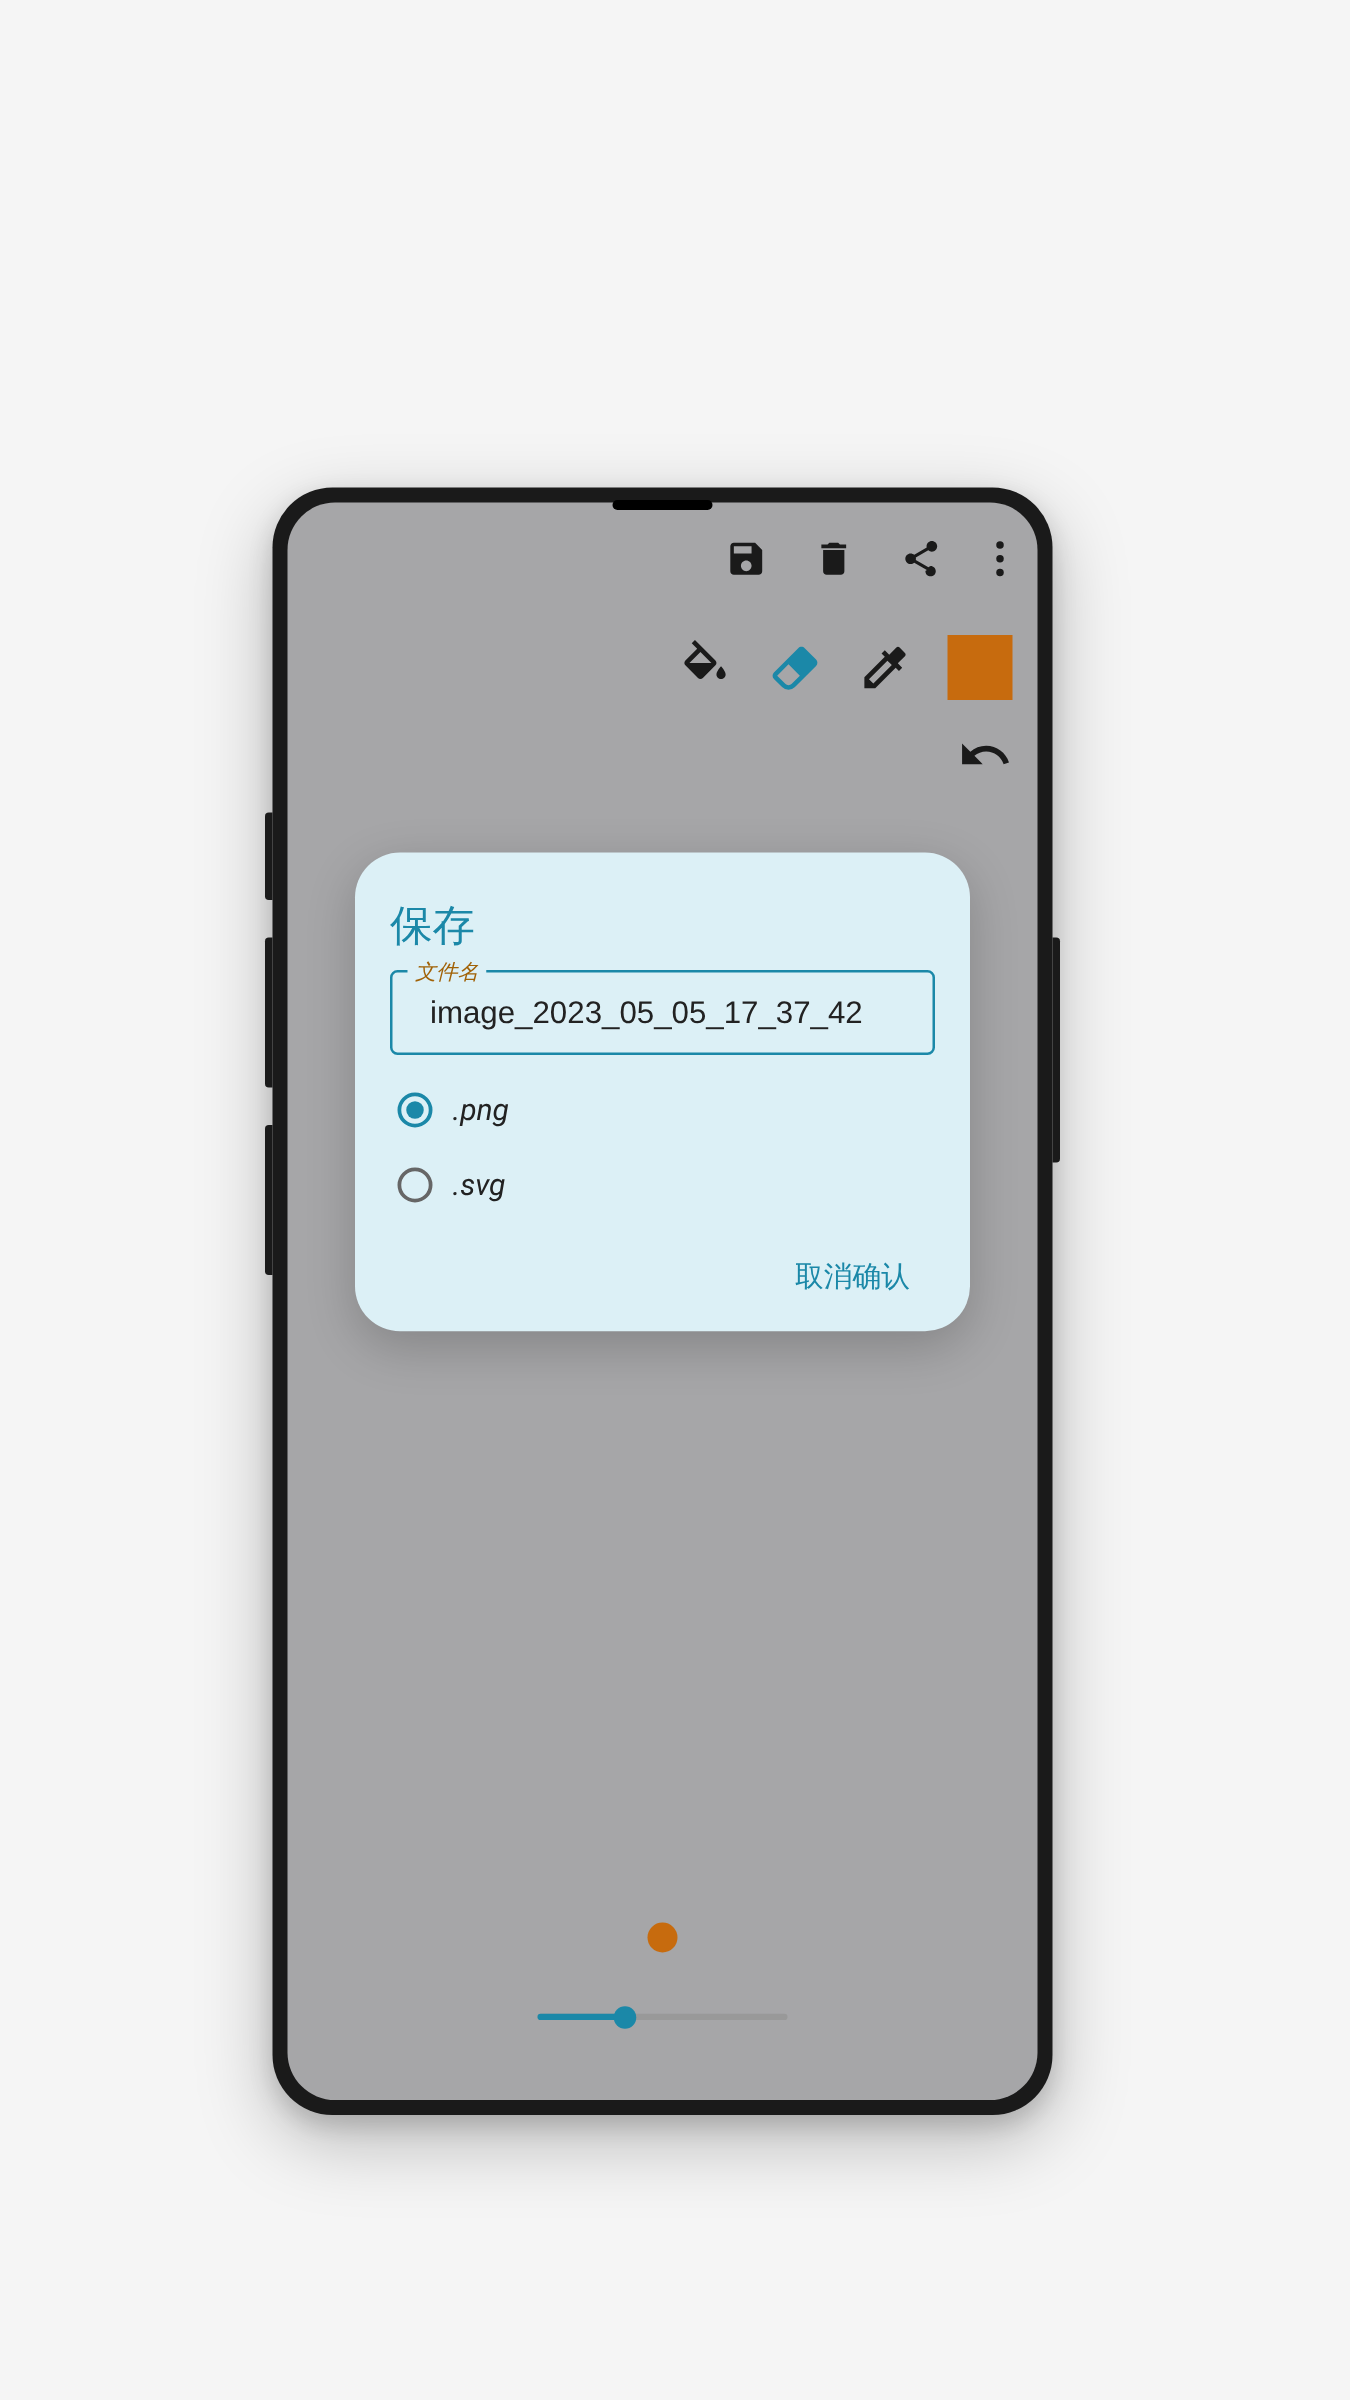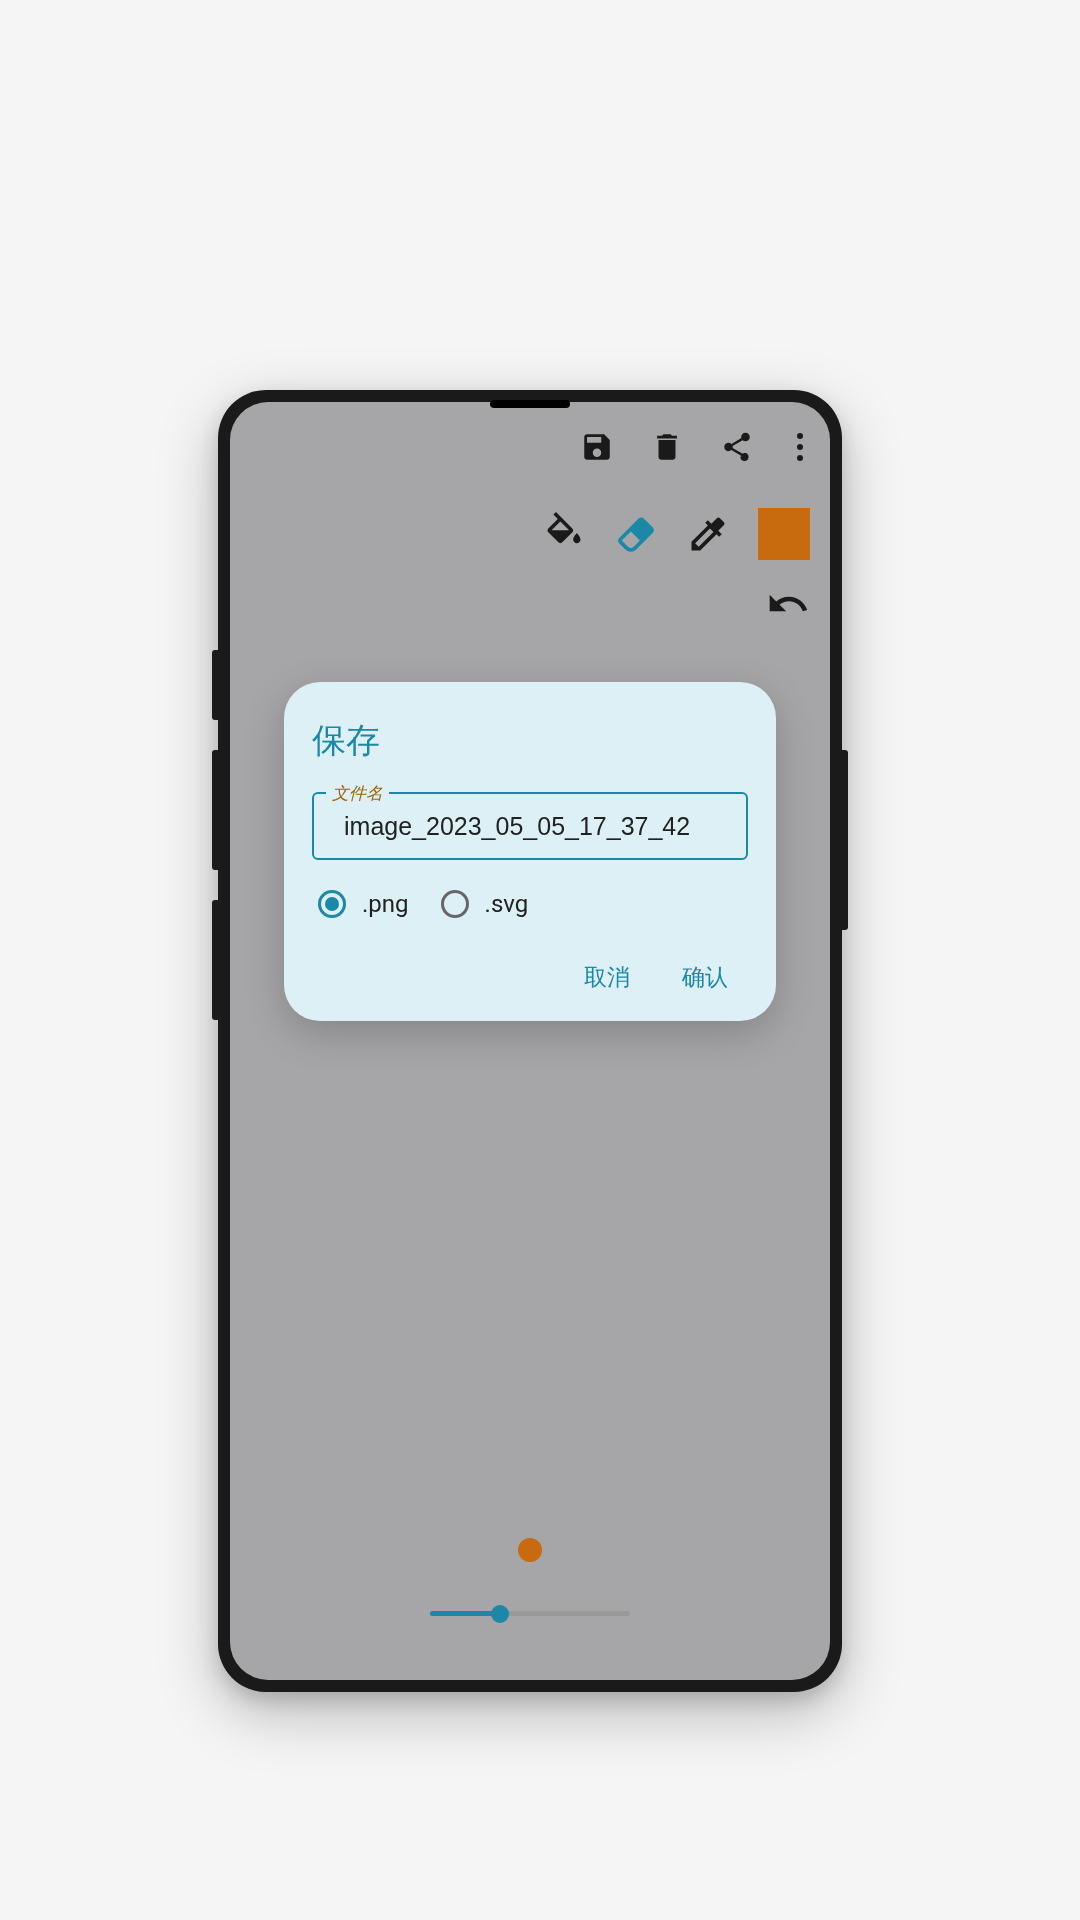--- a/index.html
+++ b/index.html
@@ -124,21 +124,21 @@
   background: #dcf0f6;
   border-radius: 36px;
   padding: 36px 28px 28px 28px;
   box-shadow: 0 12px 40px rgba(0,0,0,0.2);
 }
 
 .dialog-title {
   font-size: 34px;
   color: #1b88a8;
   font-weight: 400;
-  margin-bottom: 28px;
+  margin-bottom: 12px;
 }
 
 .input-wrapper {
   position: relative;
   margin-bottom: 30px;
 }
 
 .input-label {
   position: absolute;
   top: -10px;
@@ -157,23 +157,25 @@
   border-radius: 6px;
   background: transparent;
   padding: 0 30px;
   font-size: 25px;
   color: #222;
   outline: none;
 }
 
 .radio-group {
   display: flex;
+  flex-direction: column;
   gap: 32px;
   margin-bottom: 44px;
   padding-left: 6px;
+  font-style: italic;
 }
 
 .radio-item {
   display: flex;
   align-items: center;
   gap: 16px;
 }
 
 .radio-circle {
   width: 28px;
@@ -200,21 +202,20 @@
 .radio-item.selected .radio-dot { display: block; }
 
 .radio-label {
   font-size: 24px;
   color: #222;
 }
 
 .dialog-actions {
   display: flex;
   justify-content: flex-end;
-  gap: 52px;
   padding-right: 20px;
 }
 
 .dialog-button {
   font-size: 23px;
   color: #1b88a8;
   font-weight: 500;
   background: none;
   border: none;
   cursor: pointer;

